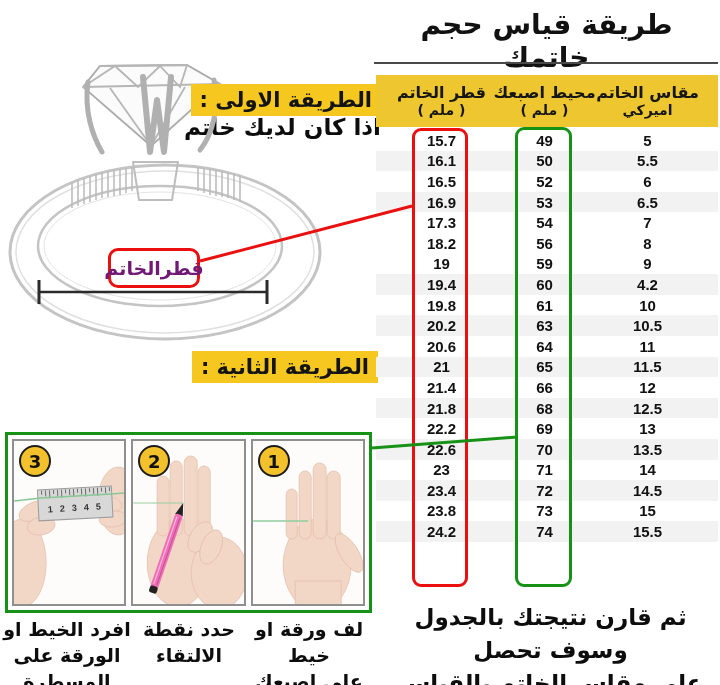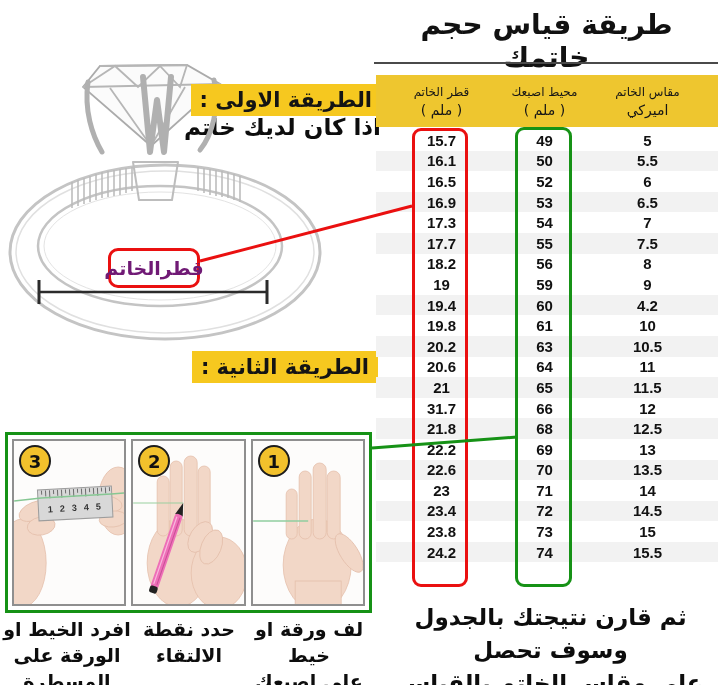--- a/index.html
+++ b/index.html
@@ -6,22 +6,22 @@
   #canvas{position:relative;width:720px;height:685px;background:#fff;overflow:hidden;
           font-family:"DejaVu Sans",sans-serif;}
   .abs{position:absolute;}
   
   .page-title{left:375px;top:8px;width:343px;text-align:center;font-size:28px;font-weight:bold;
               color:#111;direction:rtl;}
   .title-divider{left:374px;top:62px;width:344px;height:2px;background:#4a4a4a;}
   .table-header{left:376px;top:75px;width:342px;height:52px;background:#eec62f;display:flex;
                 align-items:center;padding-left:14px;box-sizing:border-box;z-index:2;}
   .th-cell{width:103px;text-align:center;direction:rtl;color:#161616;}
-  .th-cell .l1{font-size:12px;font-weight:normal;line-height:19px;}
-  .th-cell .l2{font-size:14px;font-weight:normal;line-height:17px;}
+  .th-cell .l1{font-size:16px;font-weight:bold;line-height:19px;}
+  .th-cell .l2{font-size:14px;font-weight:bold;line-height:17px;}
   #table-rows{left:376px;top:130px;width:342px;z-index:2;}
   .trow{display:flex;height:20.6px;padding-left:14px;box-sizing:border-box;align-items:center;}
   .trow.alt{background:#f2f2f2;}
   .tcell{width:103px;text-align:center;font-family:"Liberation Sans","DejaVu Sans",sans-serif;
          font-size:15px;font-weight:bold;color:#111;}
   .col-box{box-sizing:border-box;border-radius:9px;z-index:5;}
   #diameter-col-box{left:412px;top:128px;width:56px;height:459px;border:3px solid #ea1010;}
   #circumference-col-box{left:515px;top:127px;width:57px;height:460px;border:3px solid #169216;}
   
   #ring-sketch{left:0;top:0;z-index:1;}
@@ -142,25 +142,20 @@
       <div class="trow alt">
         <div class="tcell">16.9</div>
         <div class="tcell">53</div>
         <div class="tcell">6.5</div>
       </div>
       <div class="trow">
         <div class="tcell">17.3</div>
         <div class="tcell">54</div>
         <div class="tcell">7</div>
       </div>
-      <div class="trow alt">
-        <div class="tcell">17.7</div>
-        <div class="tcell">55</div>
-        <div class="tcell">7.5</div>
-      </div>
       <div class="trow">
         <div class="tcell">18.2</div>
         <div class="tcell">56</div>
         <div class="tcell">8</div>
       </div>
       <div class="trow">
         <div class="tcell">19</div>
         <div class="tcell">59</div>
         <div class="tcell">9</div>
       </div>
@@ -183,21 +178,21 @@
         <div class="tcell">20.6</div>
         <div class="tcell">64</div>
         <div class="tcell">11</div>
       </div>
       <div class="trow alt">
         <div class="tcell">21</div>
         <div class="tcell">65</div>
         <div class="tcell">11.5</div>
       </div>
       <div class="trow">
-        <div class="tcell">31.7</div>
+        <div class="tcell">21.4</div>
         <div class="tcell">66</div>
         <div class="tcell">12</div>
       </div>
       <div class="trow alt">
         <div class="tcell">21.8</div>
         <div class="tcell">68</div>
         <div class="tcell">12.5</div>
       </div>
       <div class="trow">
         <div class="tcell">22.2</div>

